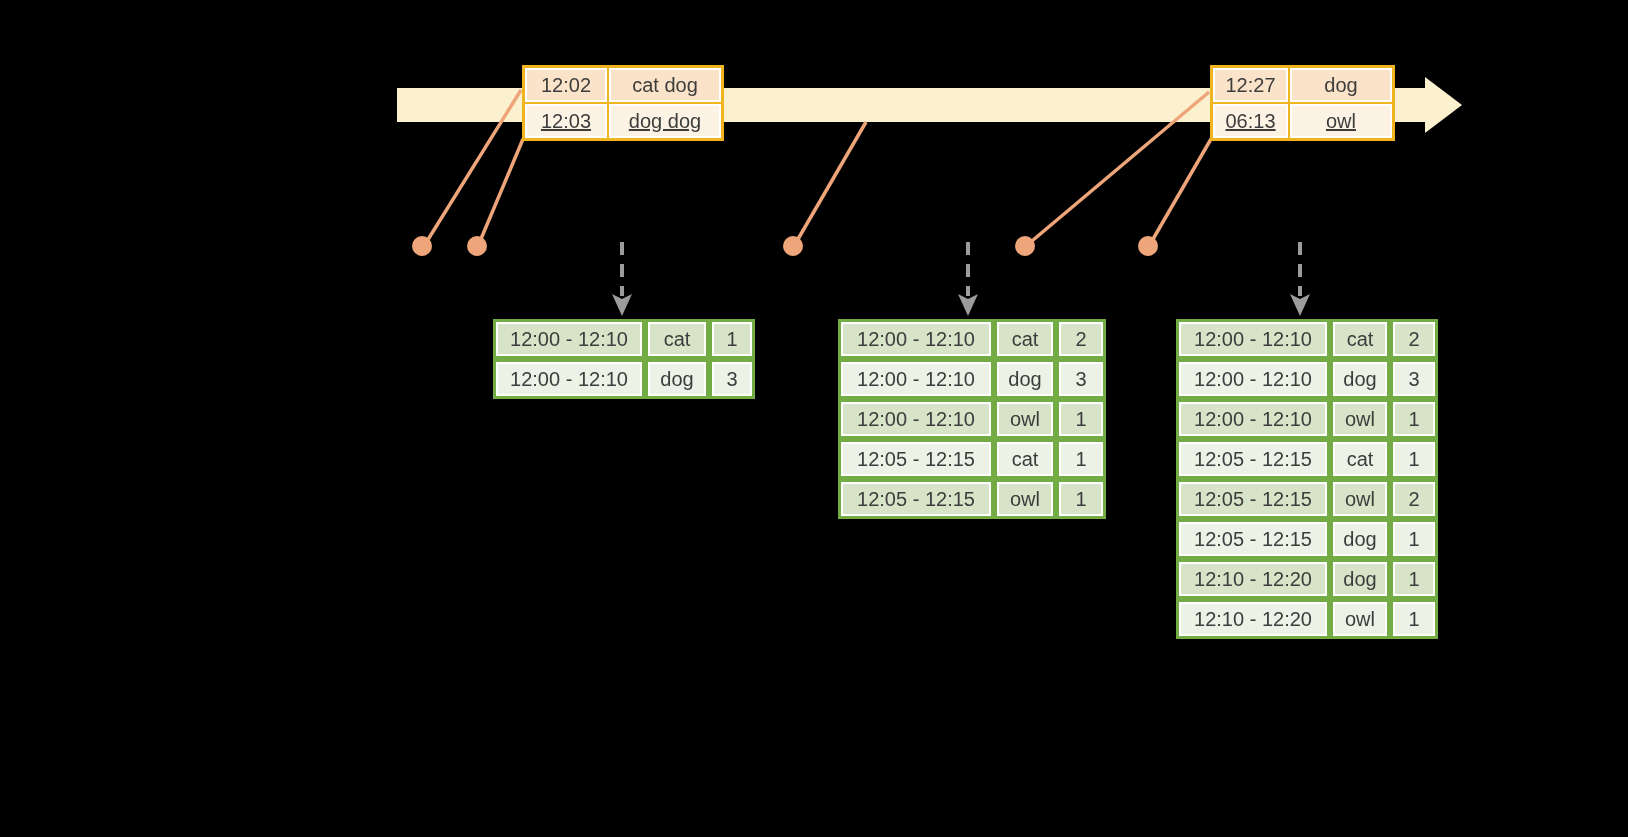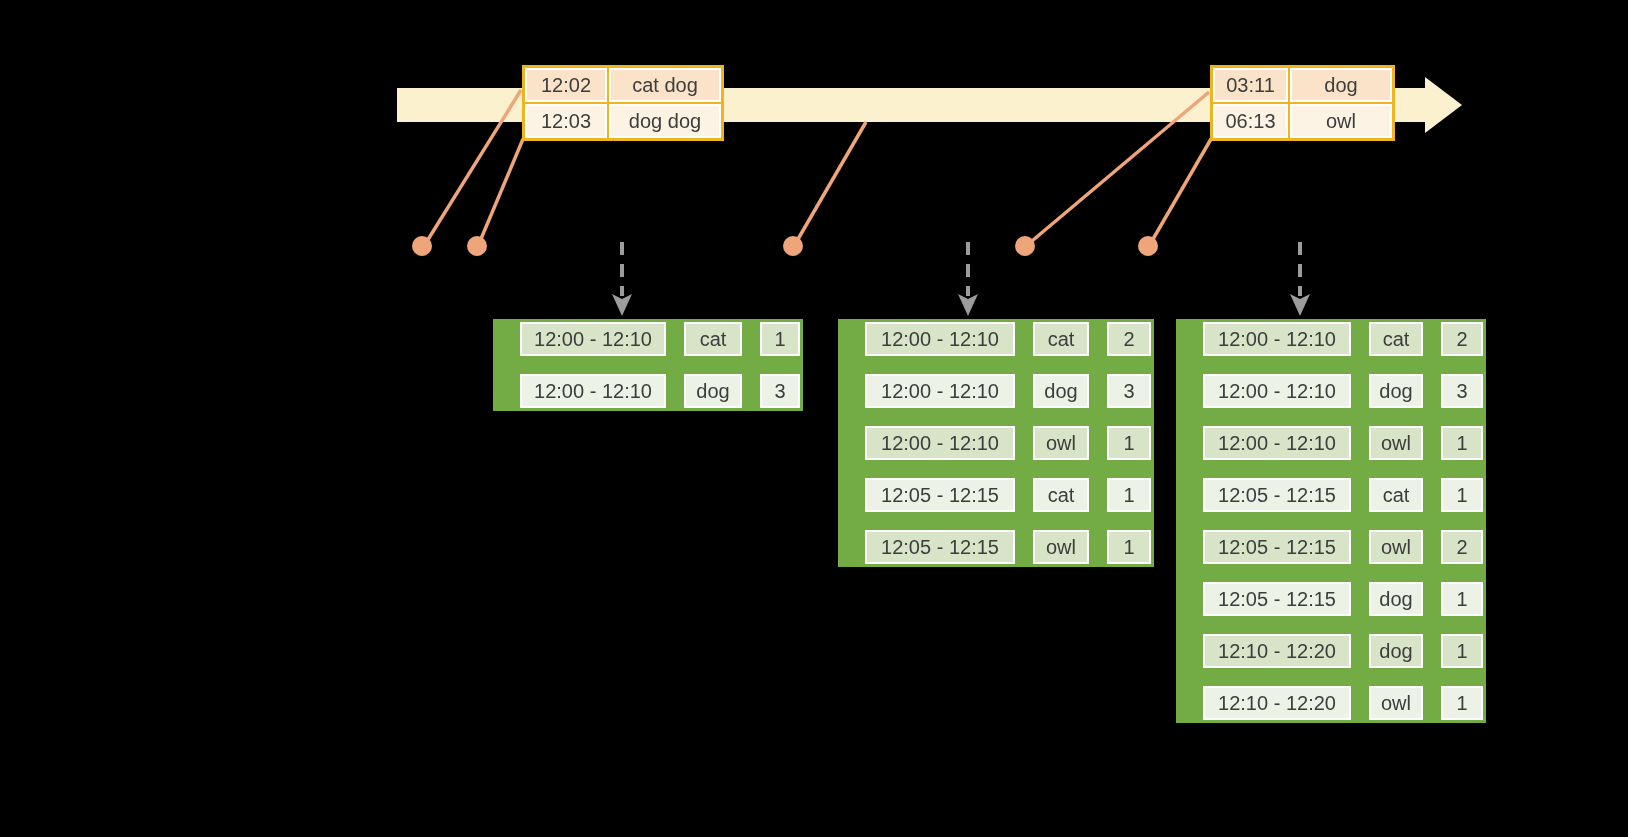--- a/index.html
+++ b/index.html
@@ -33,29 +33,28 @@
     height: 30px;
     border: 2px solid #fff;
     display: flex;
     align-items: center;
     justify-content: center;
     font-size: 20px;
     line-height: 30px;
     white-space: nowrap;
   }
   .etable .row-dark  { background: var(--event-row-dark); }
-  .etable .row-light { background: var(--event-row-light); }
+  .etable .row-light { background: var(--event-row-light); text-decoration: underline; }
   
   .rtable {
     position: absolute;
     display: grid;
-    gap: 18px;
+    gap: 6px;
     background: var(--result-border);
     border: 3px solid var(--result-border);
-    padding-left: 24px;
   }
   .rtable .cell {
     height: 30px;
     border: 2px solid #fff;
     display: flex;
     align-items: center;
     justify-content: center;
     font-size: 20px;
     line-height: 30px;
     white-space: nowrap;
@@ -107,21 +106,21 @@
 
   <div class="etable" style="left:522px;top:65px;grid-template-columns:82px 112px">
       <div class="cell row-dark">12:02</div>
       <div class="cell row-dark">cat dog</div>
       <div class="cell row-light">12:03</div>
       <div class="cell row-light">dog dog</div>
     </div>
 
 
   <div class="etable" style="left:1210px;top:65px;grid-template-columns:75px 102px">
-      <div class="cell row-dark">03:11</div>
+      <div class="cell row-dark">12:27</div>
       <div class="cell row-dark">dog</div>
       <div class="cell row-light">06:13</div>
       <div class="cell row-light">owl</div>
     </div>
 
   <div class="rtable" style="left:493px;top:319px;grid-template-columns:146px 58px 40px">
       <div class="cell row-dark">12:00 - 12:10</div>
       <div class="cell row-dark">cat</div>
       <div class="cell row-dark">1</div>
       <div class="cell row-light">12:00 - 12:10</div>

